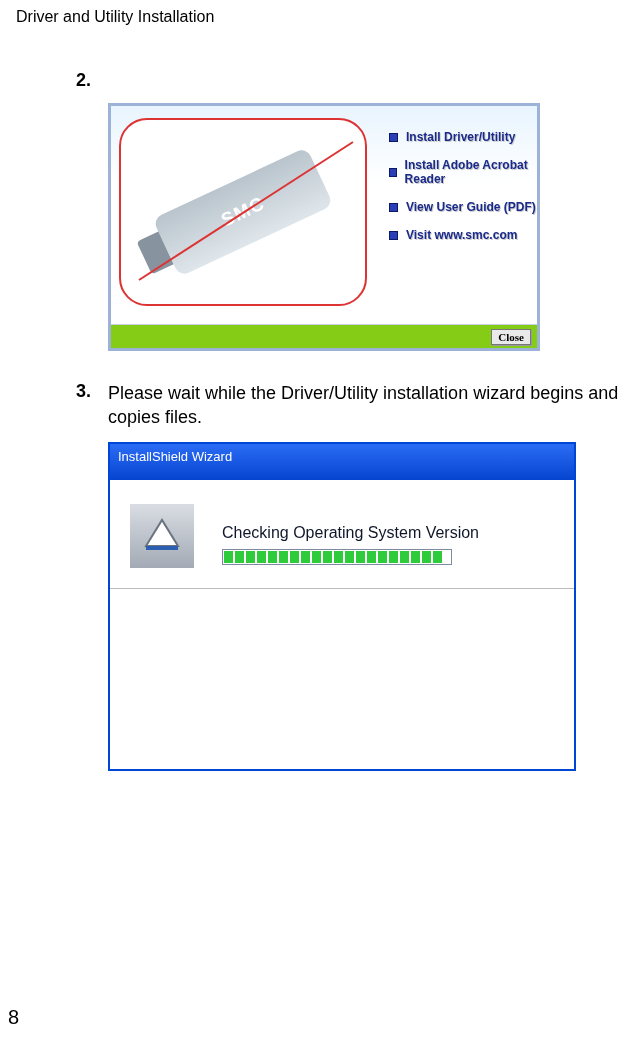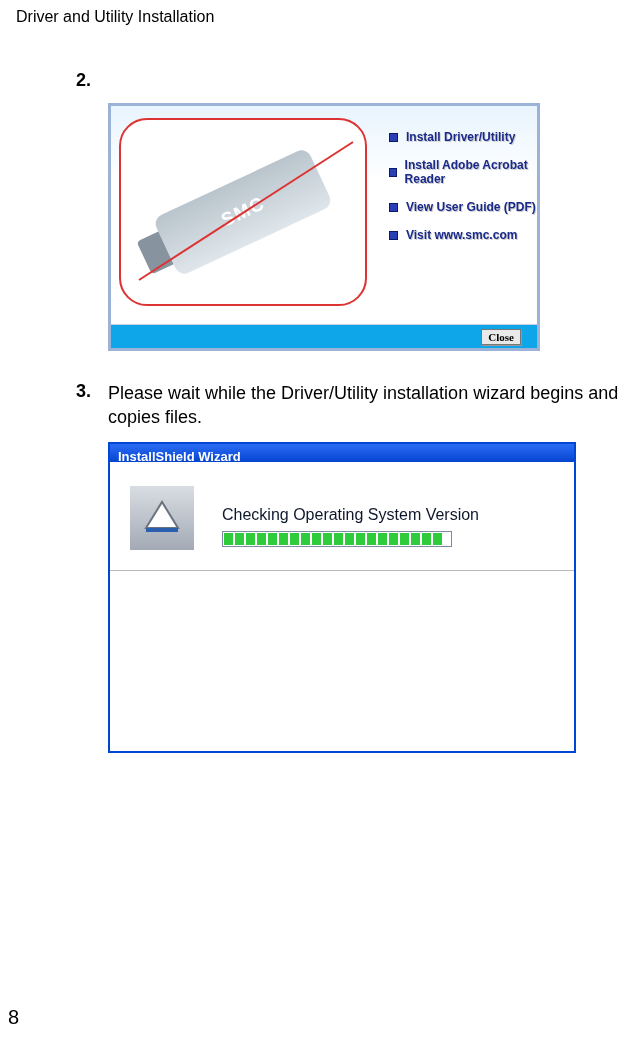--- a/index.html
+++ b/index.html
@@ -87,46 +87,46 @@
   .menu-row {
     display:flex; align-items:center; gap:8px;
     margin-bottom: 14px;
     text-shadow: 1px 1px 0 #ccc;
     cursor: pointer;
   }
   .bullet-sq {
     width:9px; height:9px; background:#2a3fb5; border:1px solid #0b1966;
   }
   .close-bar {
-    background:#0ea5e9;
+    background:#84cc16;
     height:24px;
     display:flex; justify-content:flex-end; align-items:center;
-    padding-right:16px;
+    padding-right:6px;
     border-top:1px solid #c7cfe0;
   }
   .close-btn {
     font-family: "Times New Roman", serif;
     font-size:11px; font-weight:bold;
     border:1px solid #777; background:#e9e9e9;
     padding:1px 6px;
     box-shadow: 1px 1px 0 #999;
     cursor:pointer;
   }
 
   
   .shot2-wrap { margin-left: 32px; margin-top:6px; }
   .shot2-window {
     width: 468px;
     border: 2px solid #0046d5;
     background:#fff;
   }
   .titlebar {
-    height:18px;
+    height:36px;
     background: linear-gradient(to bottom, #2b6cf5, #0544cf);
-    color:#fff; font-weight:bold; font-size:13px;
+    color:#fff; font-weight:normal; font-size:13px;
     padding-left:8px; line-height:26px;
   }
   .wizard-top {
     display:flex;
     background:#fff;
     color:#dcdcdc;
     padding: 16px 20px 20px 20px;
     gap: 28px;
     border-bottom: 1px solid #bbb;
   }

